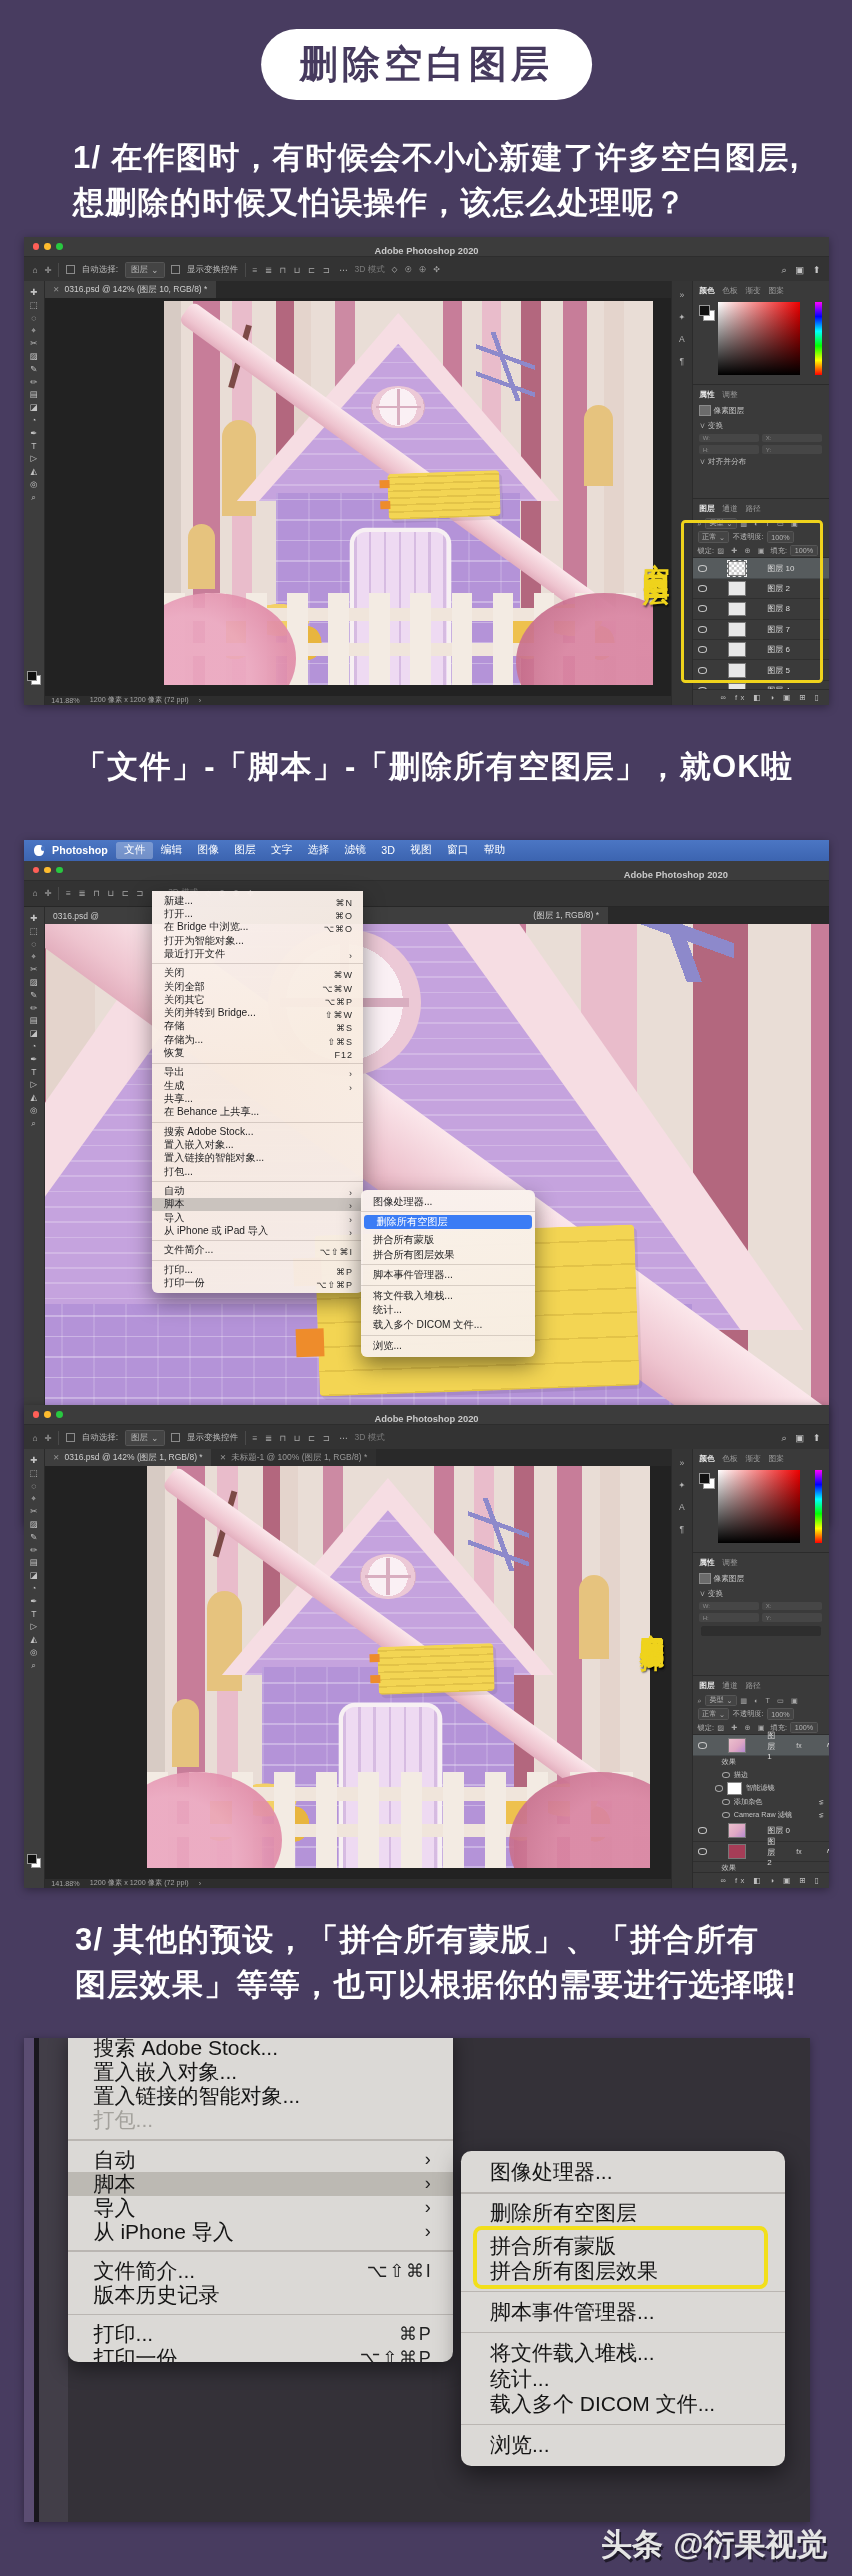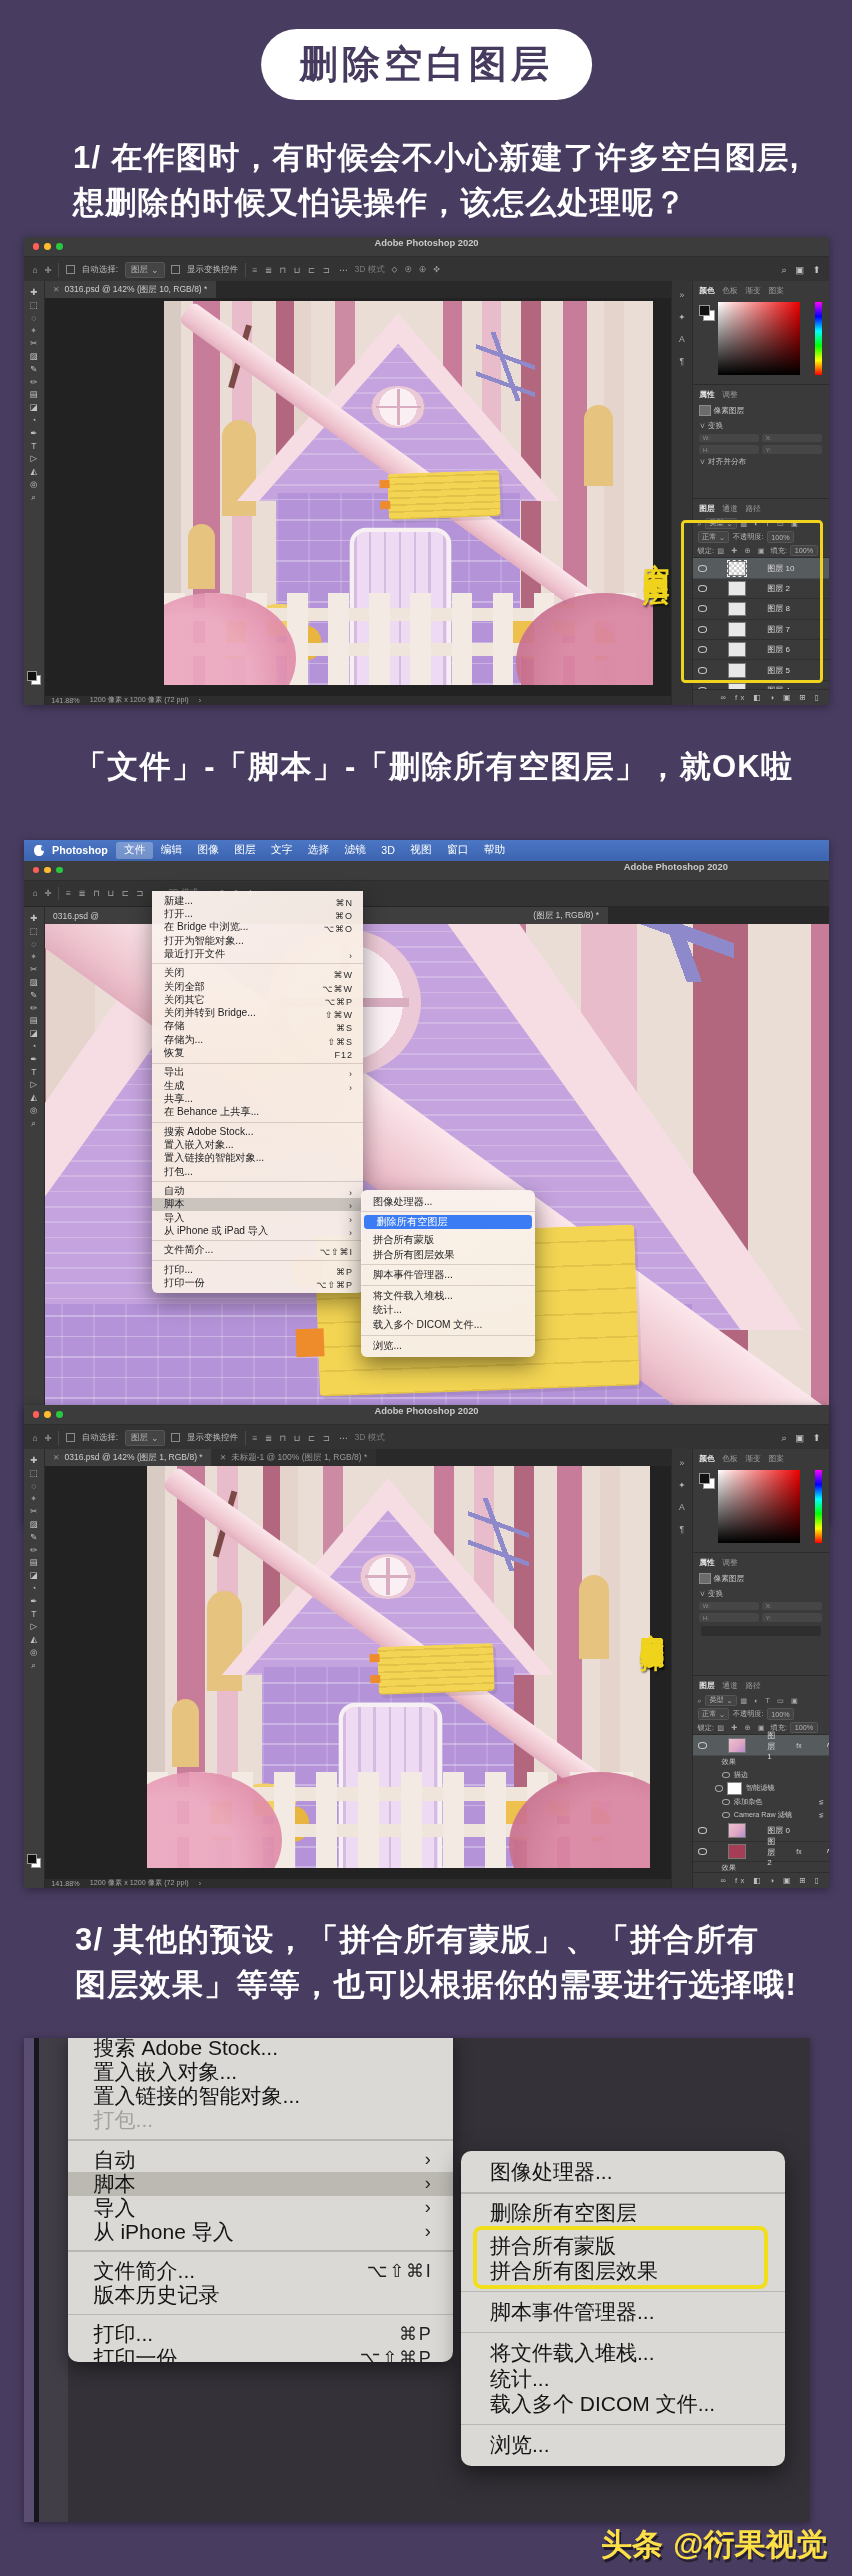--- a/index.html
+++ b/index.html
@@ -11,21 +11,21 @@
   .para{position:absolute;color:#fff;font-weight:700;font-size:31px;line-height:45px;letter-spacing:1.3px}
   #p1{left:73px;top:135px}
   #p2{left:75px;top:744px}
   #p3{left:75px;top:1917px}
   
   .shot{position:absolute;left:24px;width:805px;background:#3a3a3a;overflow:hidden;box-shadow:0 1.7px 8.5px rgba(0,0,0,.35)}
   #shot1{top:237px;height:468px}
   #shot2{top:840px;height:684px}
   #shot3{top:1405px;height:483px}
   #shot4{top:2038px;height:484px;width:786px;background:#343138}
-  .tbar{height:19px;background:#3c3c3c;position:relative;display:flex;align-items:flex-start;justify-content:center;border-bottom:0.9px solid #2d2d2d}
+  .tbar{height:19px;background:#3c3c3c;position:relative;display:flex;align-items:flex-end;justify-content:center;border-bottom:0.9px solid #2d2d2d}
   .lights{position:absolute;left:8.5px;top:6px;display:flex;gap:5.1px}
   .lights i{width:6.8px;height:6.8px;border-radius:50%;display:block}
   .lr1{background:#ff5f57}.lr2g{background:#febc2e}.lr3{background:#28c840}
   .wtitle{font-size:9.4px;color:#c9c9c9;font-weight:700}
   .obar{height:25.6px;background:#333;display:flex;align-items:center;gap:6.8px;padding:0 8.5px;font-size:8.5px;color:#b9b9b9;border-bottom:0.9px solid #272727;position:relative}
   .ck{width:6.8px;height:6.8px;border:0.9px solid #8a8a8a;display:inline-block;flex:none}
   .dd{background:#444;border:0.9px solid #555;padding:0.9px 5.1px;border-radius:1.7px;display:flex;gap:3.4px;align-items:center}
   .osep{width:0.9px;height:13.6px;background:#4a4a4a}
   .dim{color:#7b7b7b}
   .oright{margin-left:auto;display:flex;gap:8.5px;font-size:9.4px;color:#c5c5c5}
@@ -124,21 +124,21 @@
   .bmi .ms{font-size:18px;letter-spacing:1.7px;color:#222;white-space:nowrap}
   .bmi.dis{color:#a3a19c}
   .bmi.dis .ms{color:#a3a19c}
   .bmi.hl{background:#bcb9b3}
   .bdv{height:1.7px;background:rgba(70,60,52,.22);margin:6.8px 0}
   .bsub{position:absolute;left:437px;top:113px;width:324px;background:#dbd9d6;border-radius:10.2px;box-shadow:0 8.5px 24px rgba(0,0,0,.5);
         padding:8.5px 0;font-size:21px;color:#151515;z-index:5}
   .bsub .bmi{height:25.6px;padding:0 22px 0 29px}
   .ybox2{position:absolute;left:12px;top:75px;width:287px;height:55px;border:4.3px solid #f2df1b;border-radius:8.5px;z-index:6}
   
-  .foot{position:absolute;top:2524px;right:25.6px;font-size:31px;color:#fde047;display:flex;gap:10.2px;align-items:baseline;white-space:nowrap}
+  .foot{position:absolute;top:2524px;right:25.6px;font-size:31px;color:#e5e5e5;display:flex;gap:10.2px;align-items:baseline;white-space:nowrap}
   .foot .hd{font-weight:800;text-shadow:1.7px 2.6px 0 rgba(0,0,0,.55)}
   .foot .hh{font-weight:700;text-shadow:1.7px 2.6px 0 rgba(0,0,0,.45)}
   
   .art{position:absolute;background:#e9ddd6;overflow:hidden}
   #shot1 .art{left:119px;top:3.4px;width:489px;height:384px}
   #shot3 .art{left:102px;top:0;width:503px;height:402px}
   #shot2 .art{left:-367px;top:-290px;width:1390px;height:1339px}
   .art>div{position:absolute}
   .a-stripes{inset:0;background-image:linear-gradient(90deg,#d7cbc4 0 3.5%,transparent 3.5% 6%,#c77d99 6% 11.5%,transparent 11.5% 14%,#e9bccb 14% 18%,transparent 18% 23%,#b3677e 23% 26.5%,#e4d4cc 26.5% 30%,transparent 30% 35%,#cc8aa3 35% 39%,transparent 39% 57%,#c77d99 57% 61%,transparent 61% 65%,#e9bccb 65% 69%,transparent 69% 73%,#b3677e 73% 77%,transparent 77% 81.5%,#c77d99 81.5% 86.5%,transparent 86.5% 90%,#e4d4cc 90% 94%,transparent 94%)}
   .a-cap{background:#e6c37e;border-radius:852px 852px 8.5px 8.5px}

